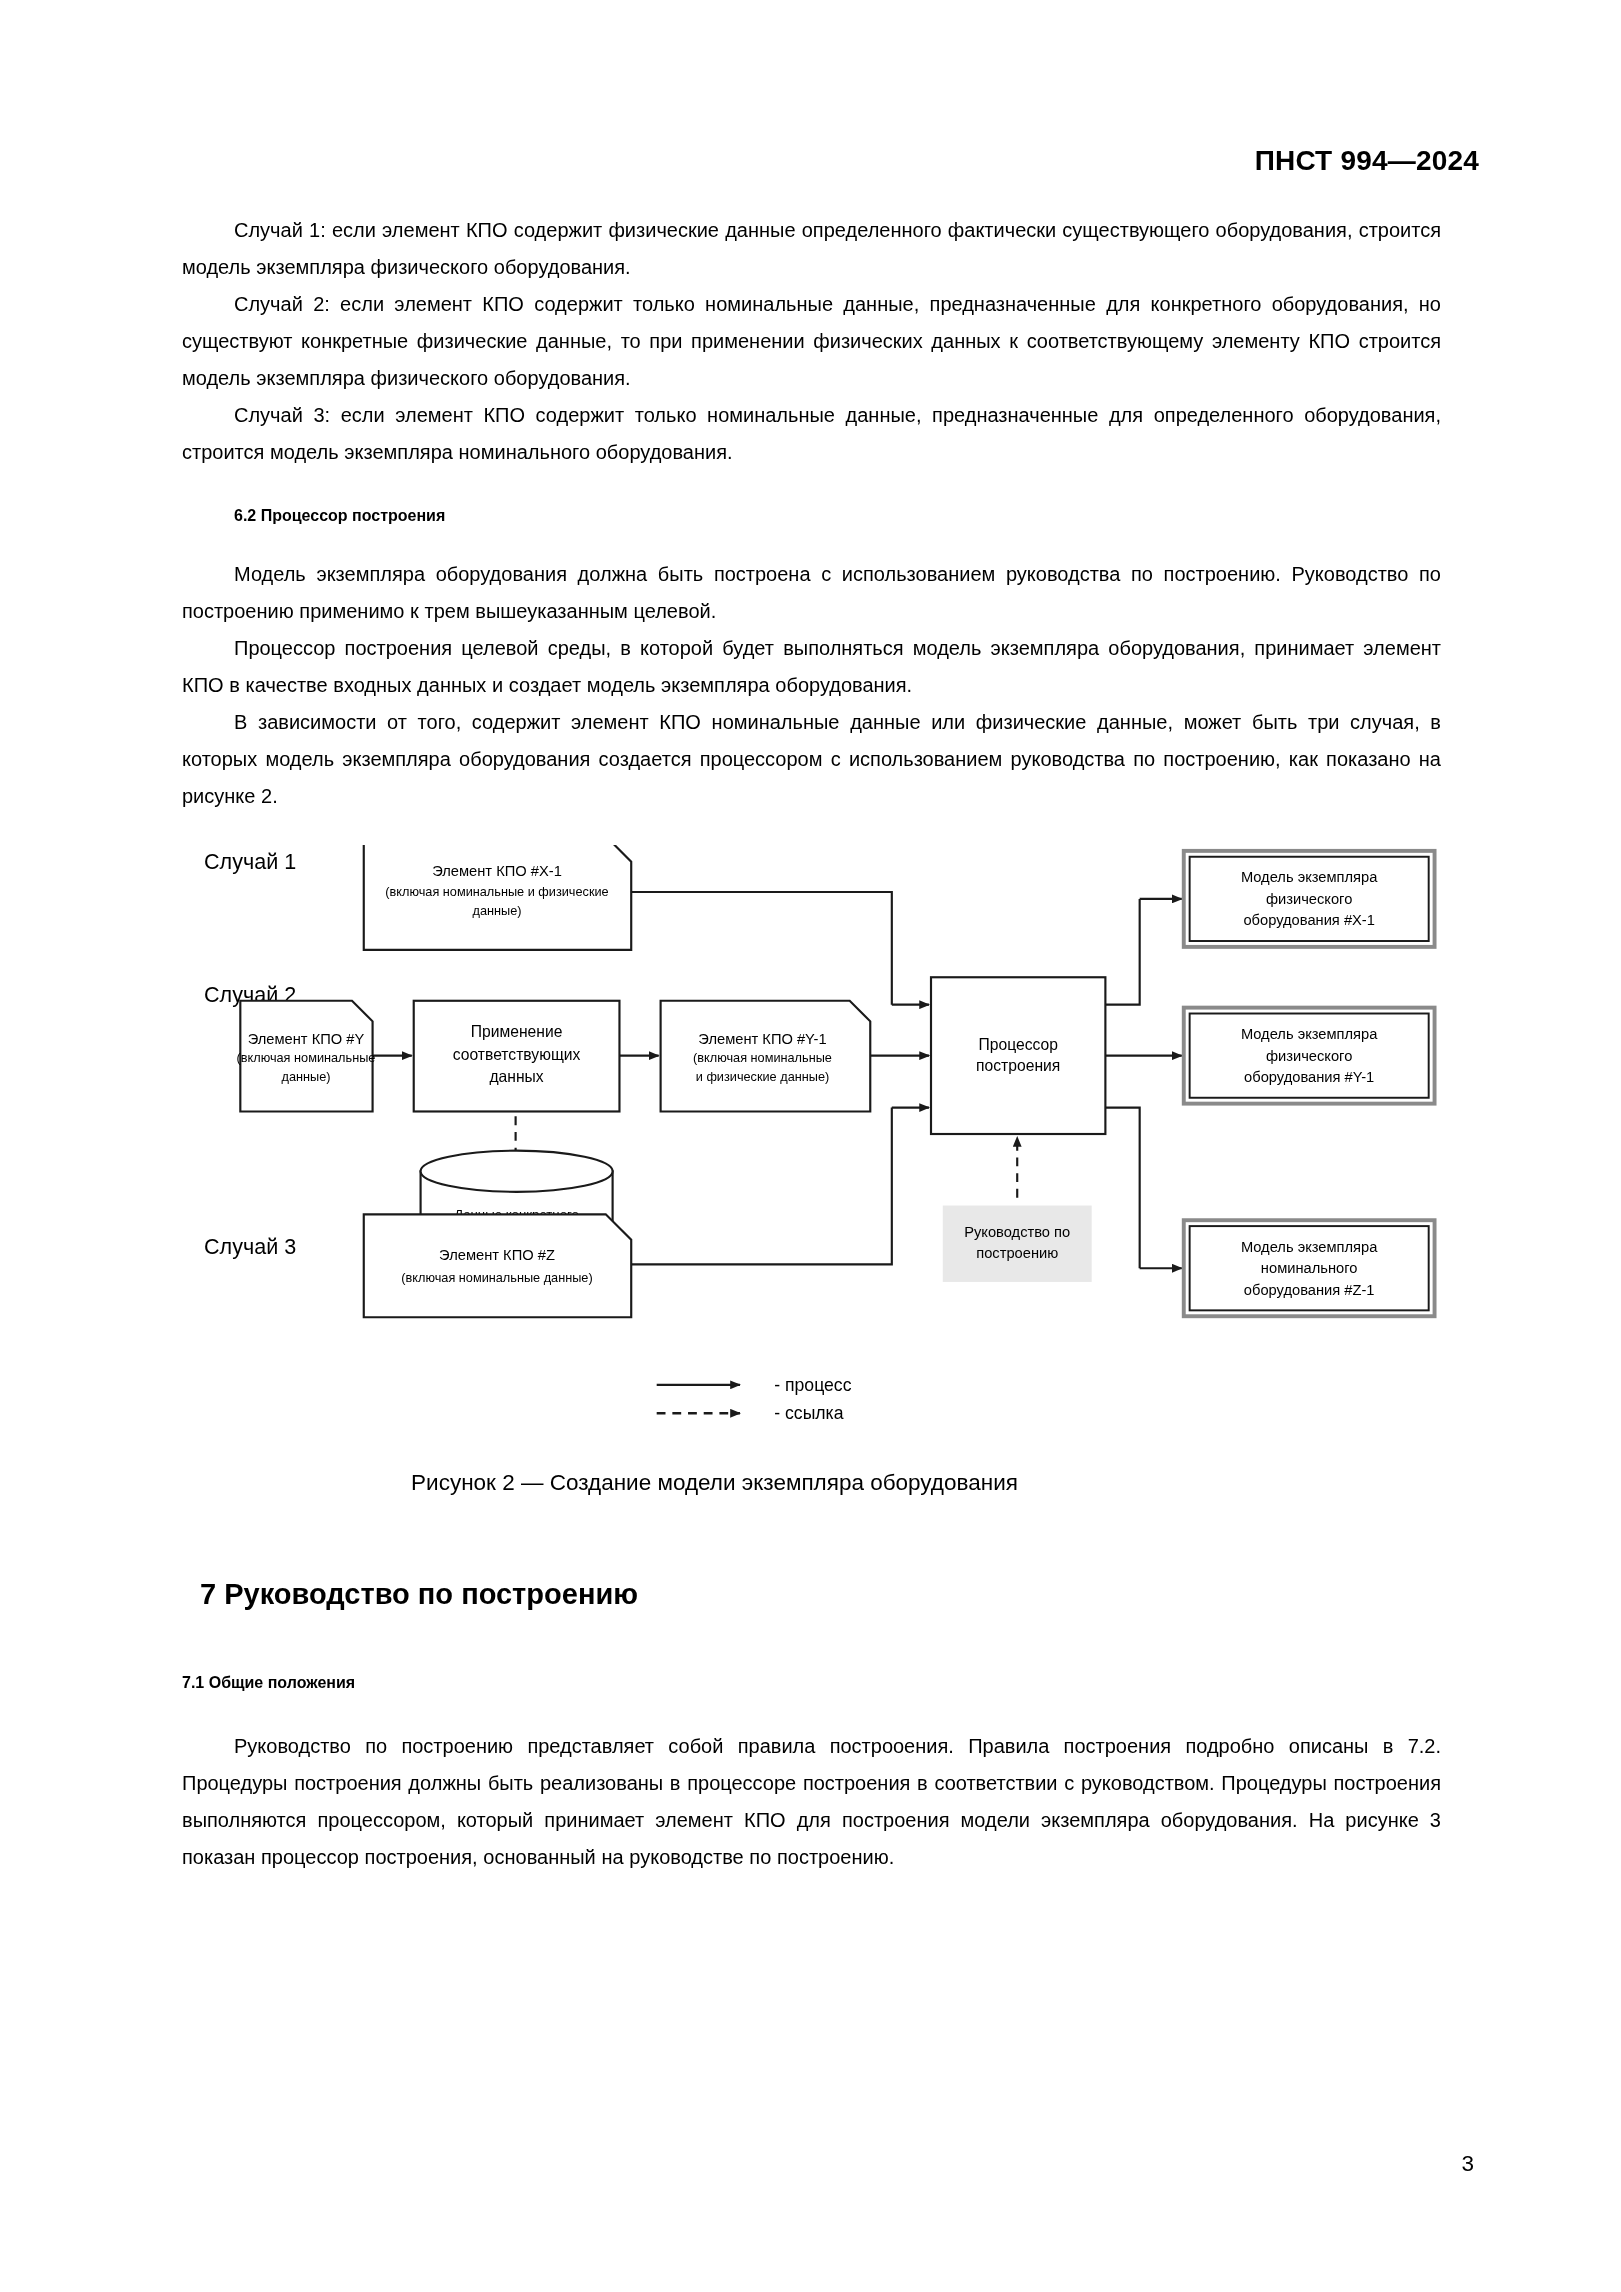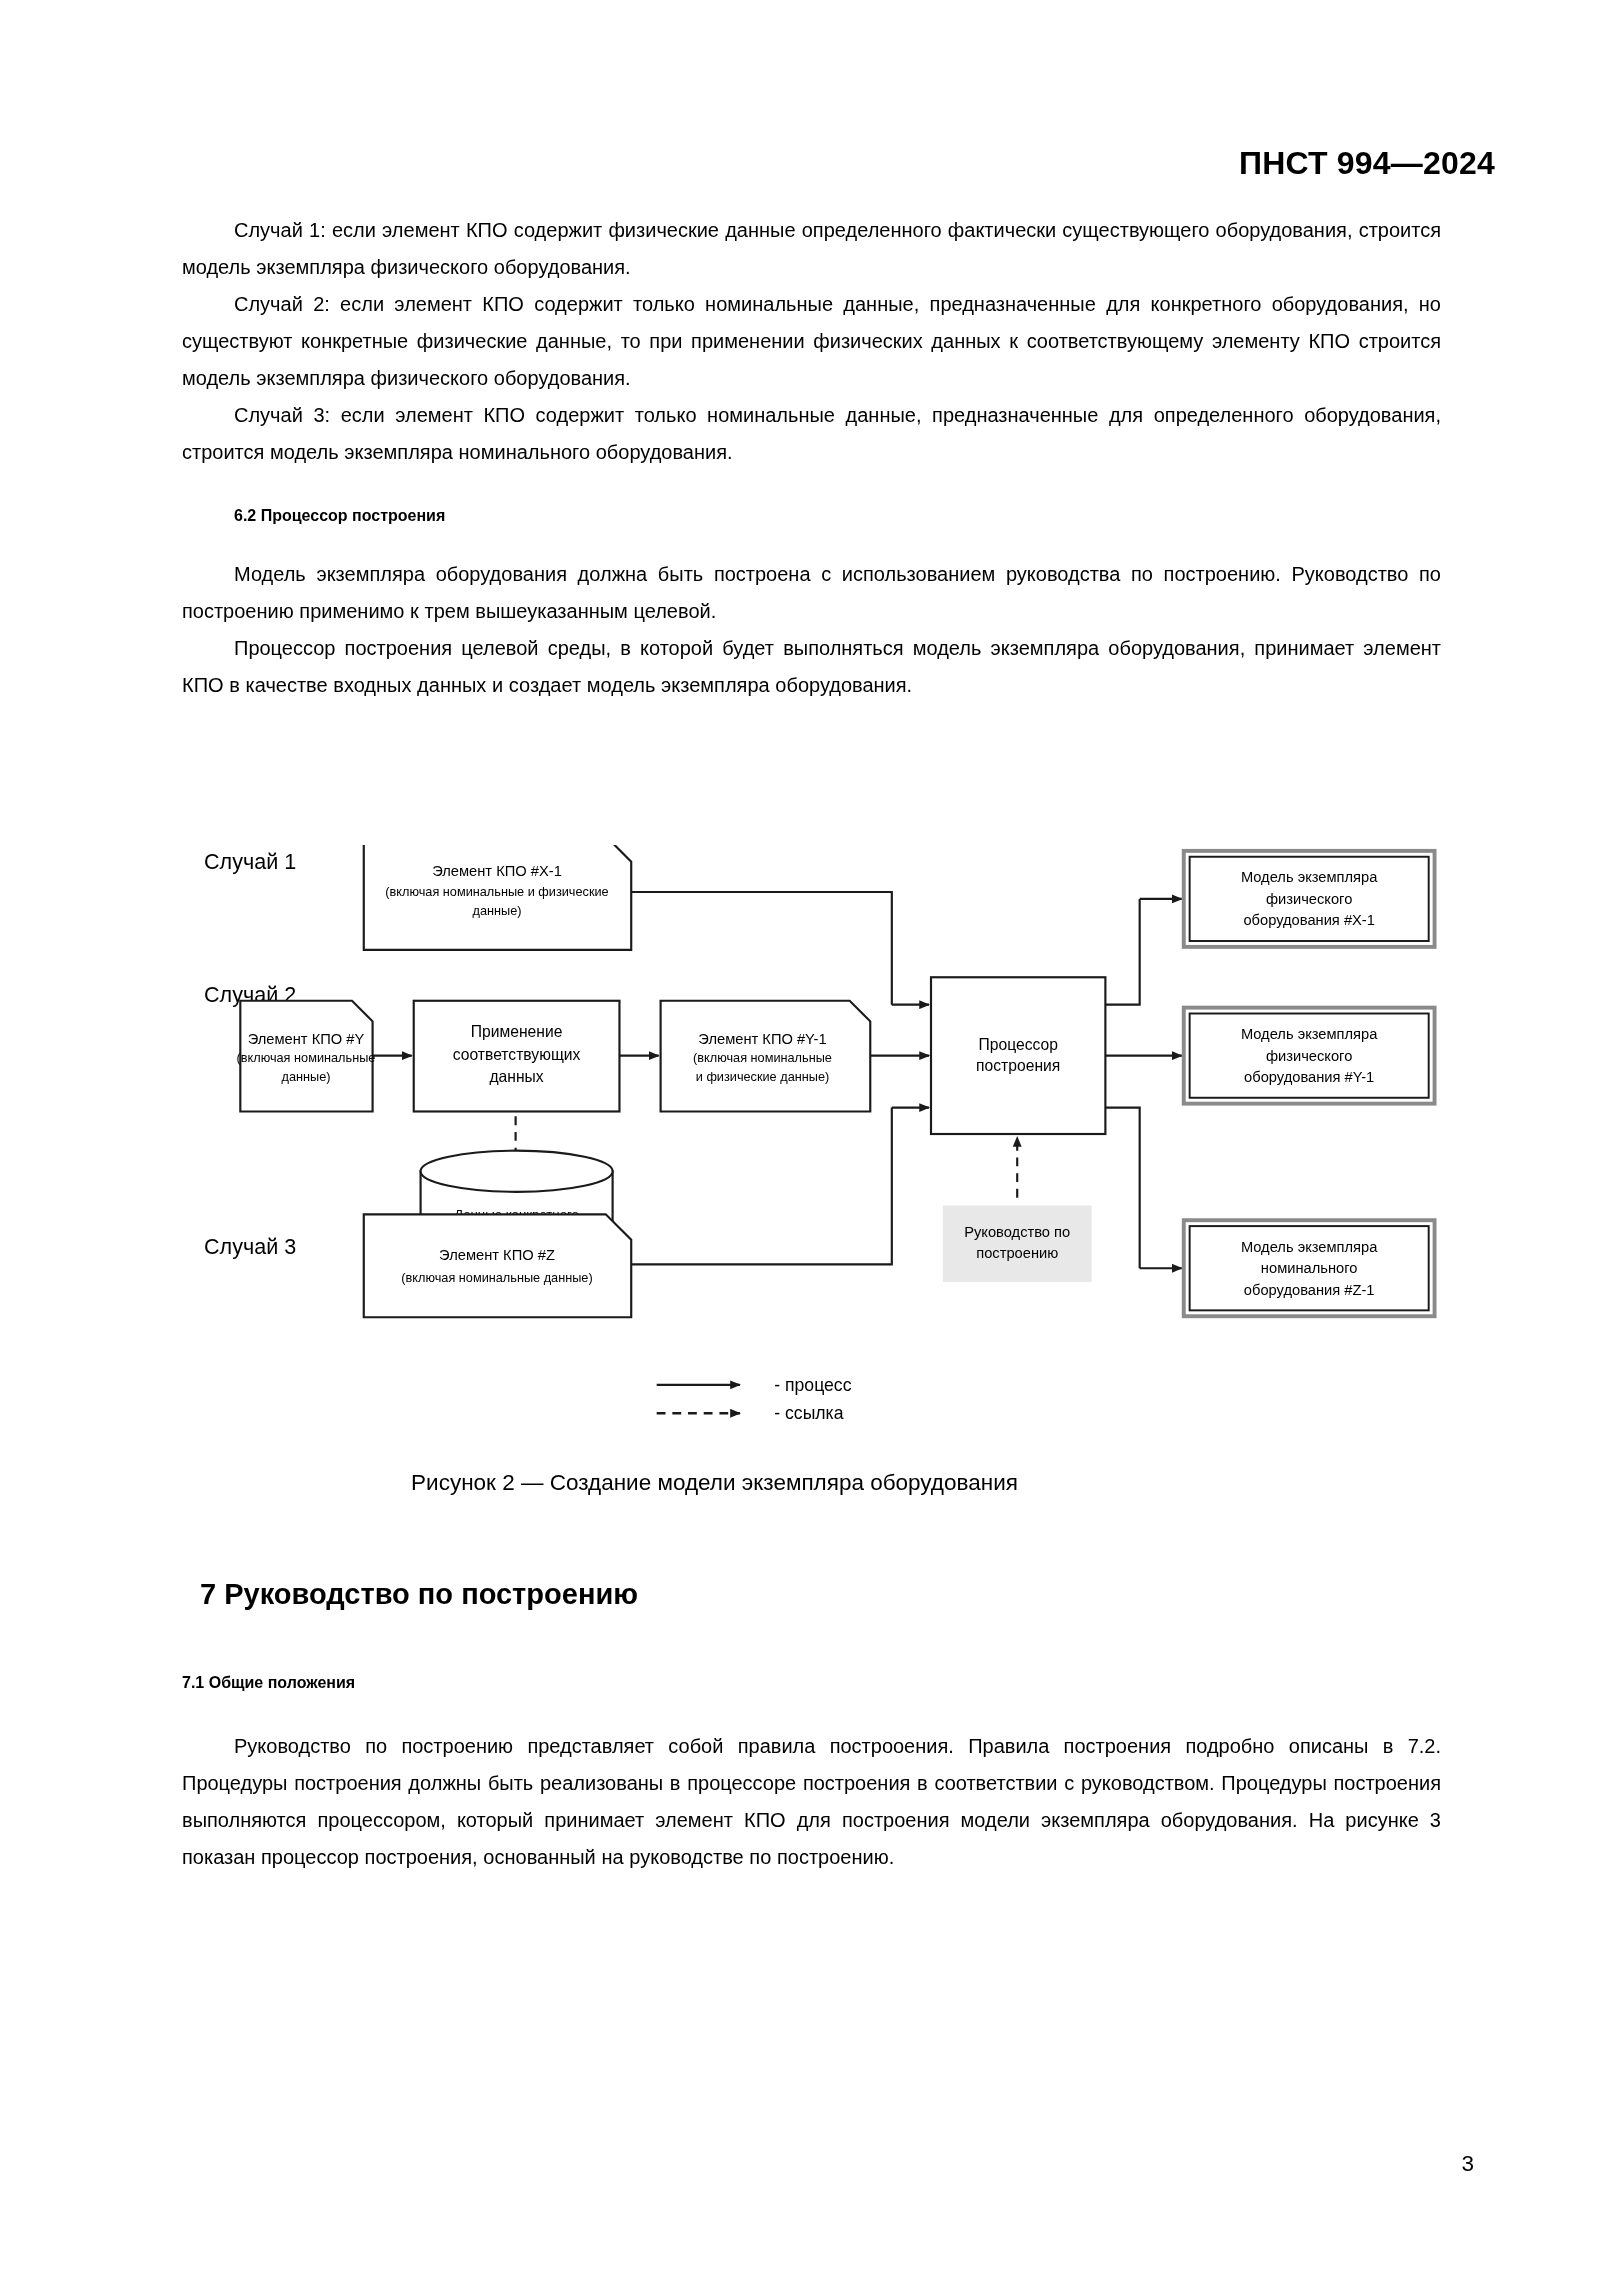--- a/index.html
+++ b/index.html
@@ -17,22 +17,22 @@
     height: 2293px;
     background: #ffffff;
     overflow: hidden;
     box-sizing: border-box;
   }
 
   
   .doc-header {
     position: absolute;
     top: 145px;
-    right: 126px;
-    font-size: 32px;
+    right: 142px;
+    font-size: 28px;
     font-weight: bold;
     letter-spacing: 0.2px;
     white-space: nowrap;
   }
 
   
   .content {
     position: absolute;
     left: 182px;
     top: 212px;
@@ -109,20 +109,21 @@
     <p class="body">Случай 1: если элемент КПО содержит физические данные определенного фактически существующего оборудования, строится модель экземпляра физического оборудования.</p>
     <p class="body">Случай 2: если элемент КПО содержит только номинальные данные, предназначенные для конкретного оборудования, но существуют конкретные физические данные, то при применении физических данных к соответствующему элементу КПО строится модель экземпляра физического оборудования.</p>
     <p class="body">Случай 3: если элемент КПО содержит только номинальные данные, предназначенные для определенного оборудования, строится модель экземпляра номинального оборудования.</p>
 
     <div class="sp-28"></div>
     <h3 class="heading">6.2 Процессор построения</h3>
     <div class="sp-22"></div>
 
     <p class="body">Модель экземпляра оборудования должна быть построена с использованием руководства по построению. Руководство по построению применимо к трем вышеуказанным целевой.</p>
     <p class="body">Процессор построения целевой среды, в которой будет выполняться модель экземпляра оборудования, принимает элемент КПО в качестве входных данных и создает модель экземпляра оборудования.</p>
+    <p class="body">В зависимости от того, содержит элемент КПО номинальные данные или физические данные, может быть три случая, в которых модель экземпляра оборудования создается процессором с использованием руководства по построению, как показано на рисунке 2.</p>
   </div>
 
   <div class="figure-wrap">
     <svg width="1621" height="627" viewBox="0 0 1654 640" xmlns="http://www.w3.org/2000/svg">
       <defs>
         <marker id="arrowSolid" markerWidth="11" markerHeight="9" refX="10" refY="4.5" orient="auto" markerUnits="userSpaceOnUse">
           <path d="M0,0 L11,4.5 L0,9 z" fill="#1a1a1a"></path>
         </marker>
         <marker id="arrowDash" markerWidth="11" markerHeight="9" refX="10" refY="4.5" orient="auto" markerUnits="userSpaceOnUse">
           <path d="M0,0 L11,4.5 L0,9 z" fill="#1a1a1a"></path>

